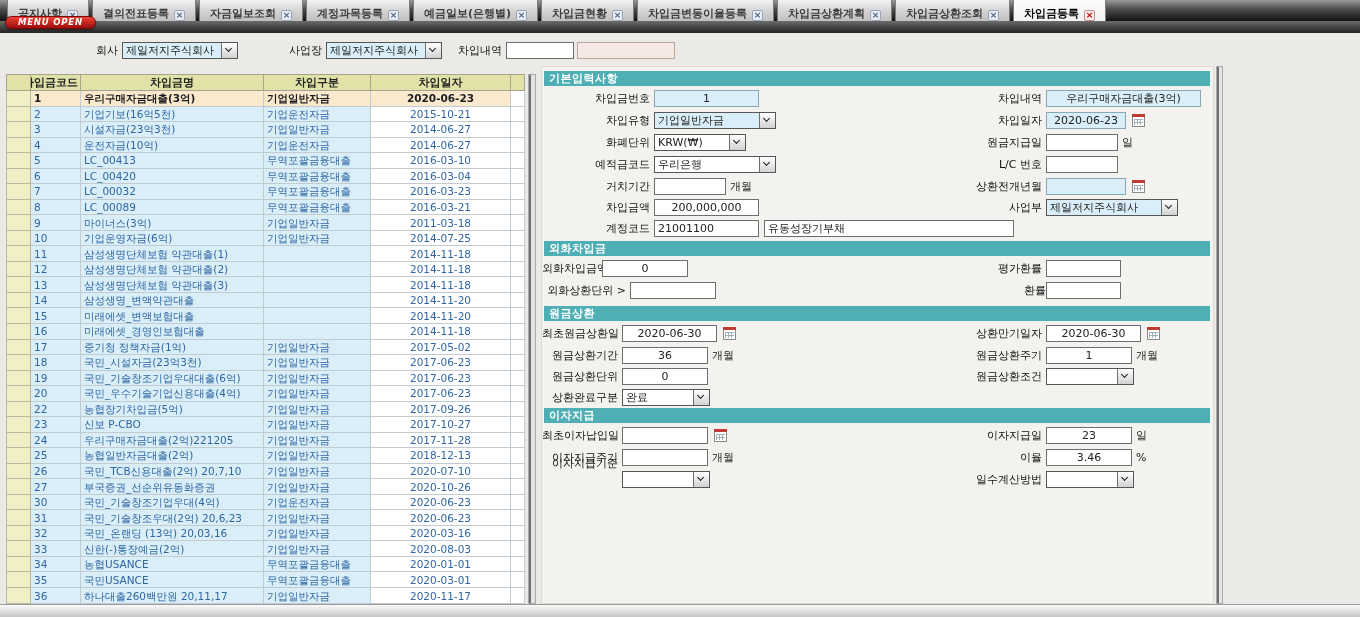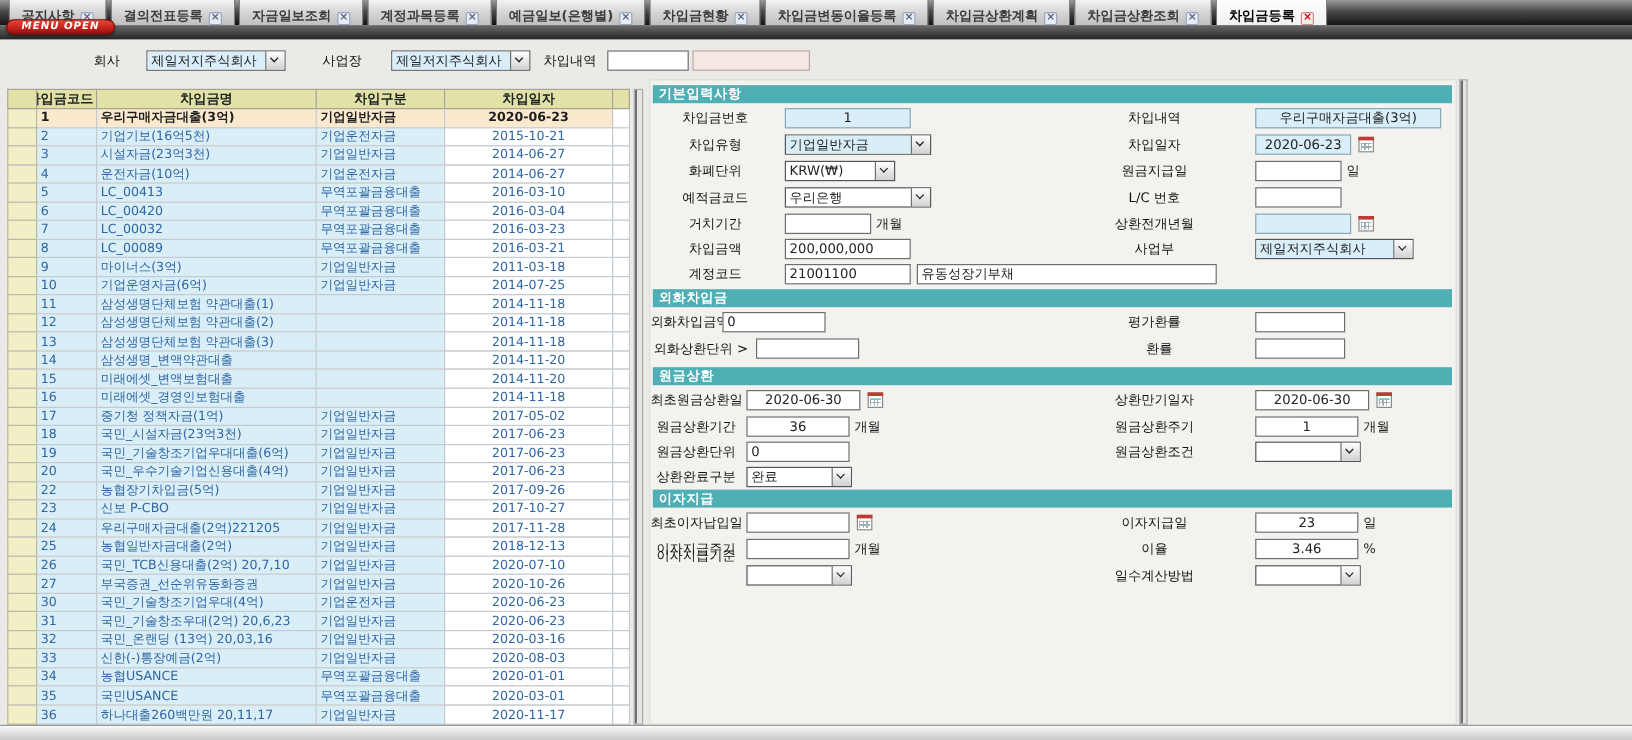--- a/index.html
+++ b/index.html
@@ -18,27 +18,27 @@
     font-size:9px;color:#51627e;background:#e7ebf3;border:1px solid #9aa6bd;border-radius:2px}
   .tab.active .cbox{color:#c40000;border-color:#c98a8a;background:#f7ecec}
   .menustrip{position:absolute;left:0;top:21px;width:1360px;height:12px;
     background:linear-gradient(180deg,#6b6b6b,#232323)}
   .menu-open{position:absolute;left:5px;top:16px;height:13px;padding:0 12px;
     background:linear-gradient(180deg,#ee4333,#9c0d0d);border:1px solid #7a0909;border-radius:7px;
     color:#fff;font-weight:bold;font-style:italic;font-size:8.5px;line-height:11px;letter-spacing:.8px;
     box-shadow:0 1px 2px rgba(0,0,0,.45)}
   
   .content{position:absolute;left:0;top:33px;width:1360px;height:571px;background:#ECEAE6}
-  .lab{position:absolute;text-align:center;line-height:17px;color:#111;white-space:nowrap}
+  .lab{position:absolute;text-align:right;line-height:17px;color:#111;white-space:nowrap}
   .unit{position:absolute;line-height:17px;color:#222;white-space:nowrap}
   .ib{position:absolute;height:17px;border:1px solid #6e6e6e;background:#fff;
     padding:1px 3px;line-height:13px;overflow:hidden;white-space:nowrap}
   .ib.blue{background:#D9EEF8;border-color:#86a9b6}
   .ib.pink{background:#F6E8E3;border-color:#b9a9a2}
-  .ib.c{text-align:center}.ib.r{text-align:left}
+  .ib.c{text-align:center}.ib.r{text-align:center}
   .sel{position:absolute;height:17px;border:1px solid #565656;background:#fff}
   .sel .txt{position:absolute;left:0;top:0;bottom:0;right:16px;padding:1px 3px;
     line-height:13px;overflow:hidden;white-space:nowrap}
   .sel.blue .txt{background:#D9EEF8}
   .sel .btn{position:absolute;right:0;top:0;bottom:0;width:16px;border-left:1px solid #6e6e6e;
     background:linear-gradient(180deg,#ffffff,#d2d2d2)}
   .chev{position:absolute;left:4px;top:3px;width:5px;height:5px;
     border-right:1.6px solid #1d1d1d;border-bottom:1.6px solid #1d1d1d;transform:rotate(45deg)}
   .cal{position:absolute;width:13px;height:13px;border:1px solid #8a8a8a;background:#fff}
   .cal::before{content:"";position:absolute;left:-1px;right:-1px;top:-1px;height:3px;background:#bf3a30}

